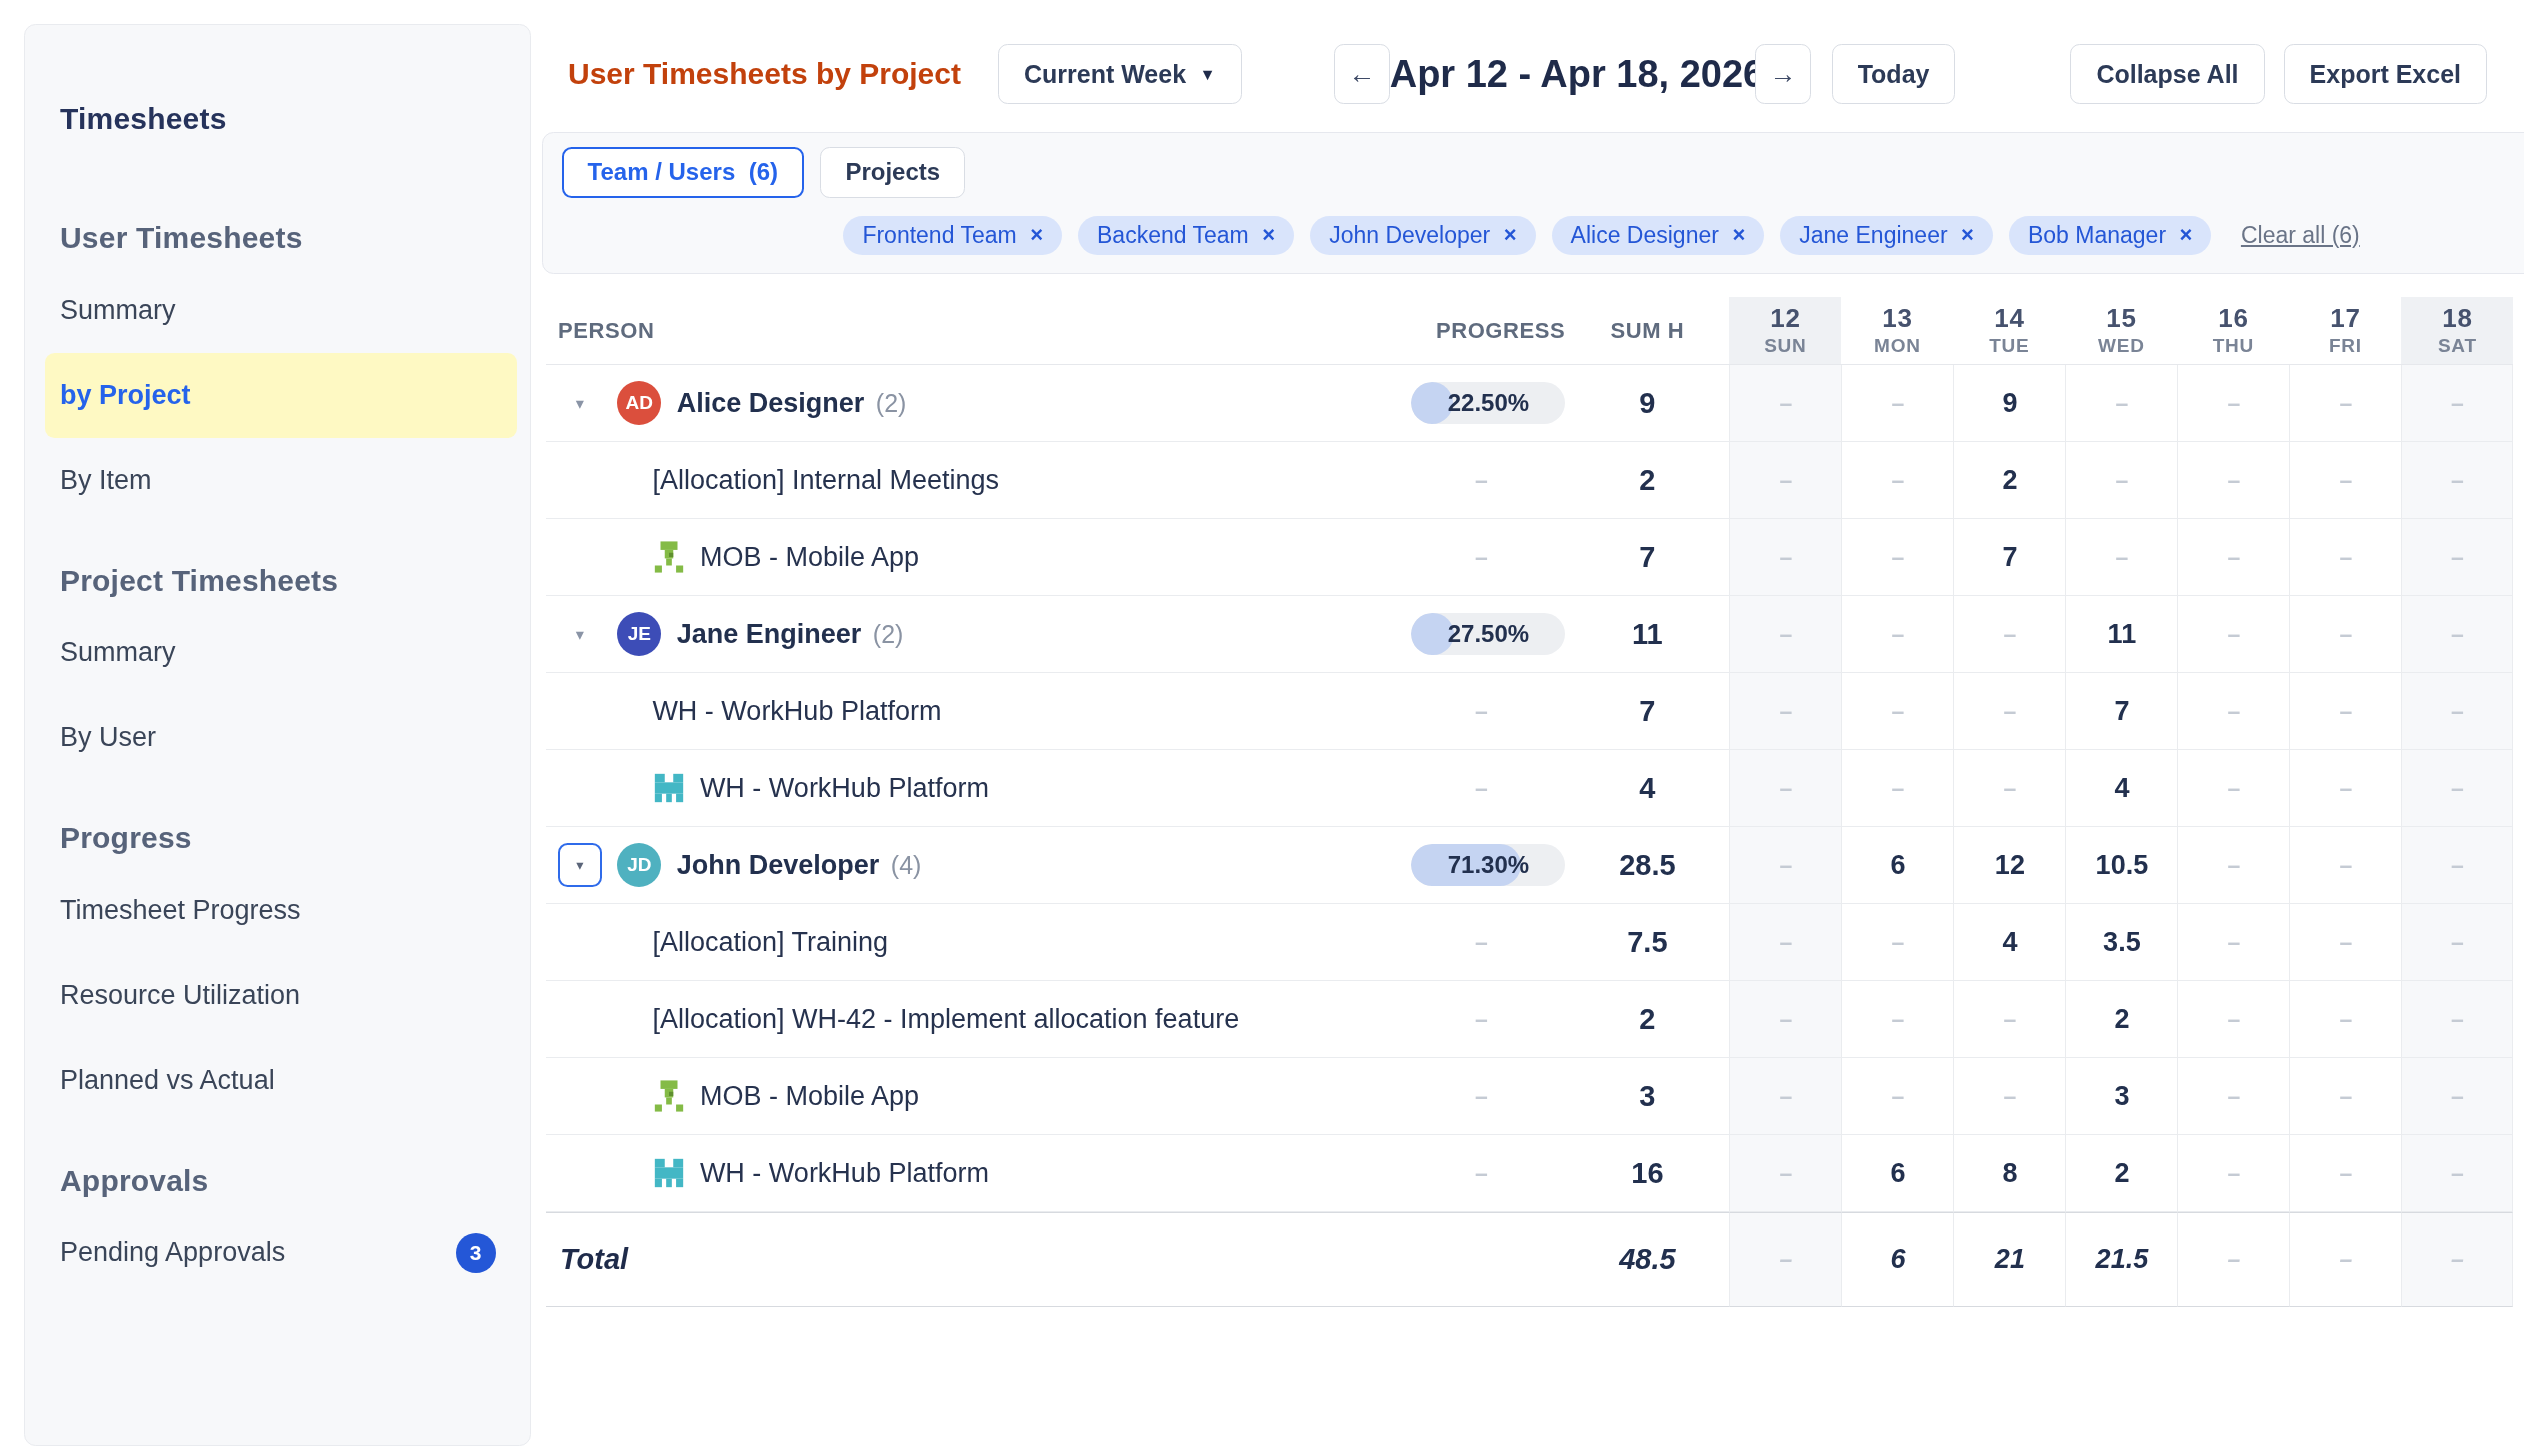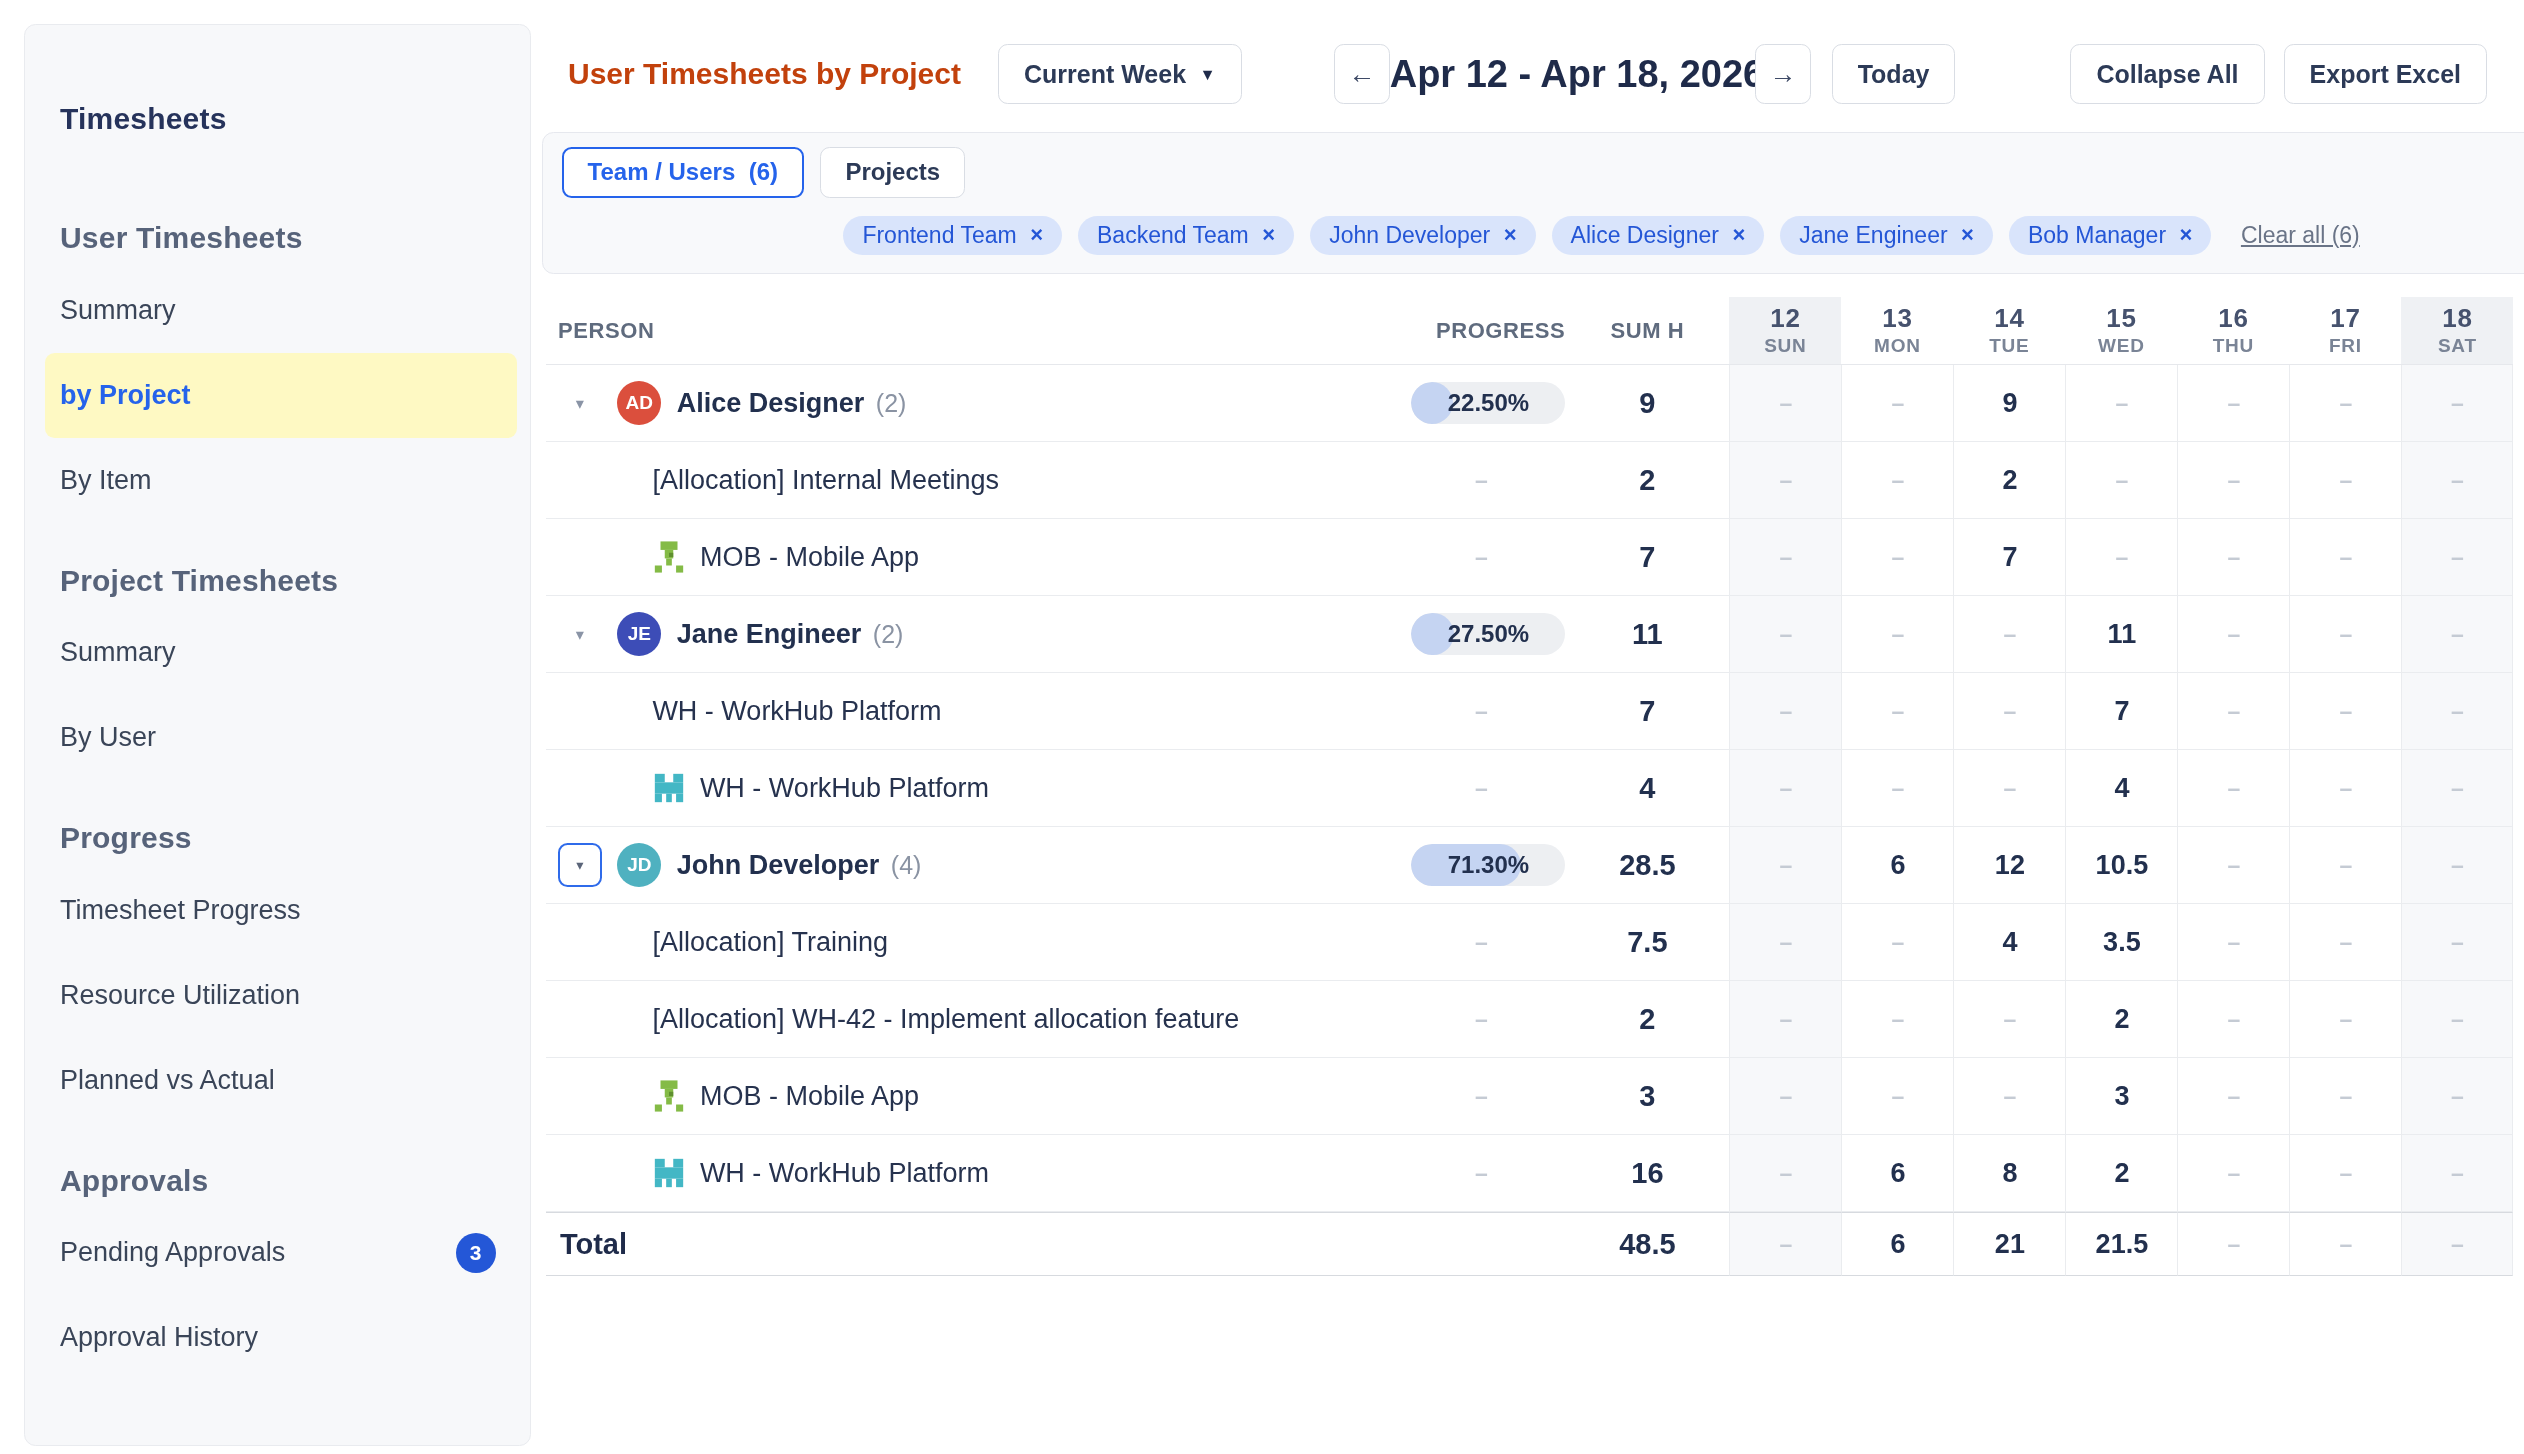--- a/index.html
+++ b/index.html
@@ -82,21 +82,21 @@
   .pill{width:154px;height:42px;border-radius:21px;background:#EDEFF2;position:relative;overflow:hidden;flex:0 0 154px;}
   .pill-fill{position:absolute;left:0;top:0;bottom:0;background:#C5D4F2;border-radius:21px;min-width:42px;}
   .pill-text{position:absolute;inset:0;display:flex;align-items:center;justify-content:center;
     font-size:24px;font-weight:700;color:#22304E;}
   .sum-cell{justify-content:center;font-size:29px;font-weight:700;color:#22304E;}
   .day-cell{justify-content:center;border-left:1px solid #EAECEF;}
   .day-cell.last{border-right:1px solid #EAECEF;}
   .day-val{font-size:27px;font-weight:700;color:#22304E;}
   .wk{background:#F7F8FA;}
   .dash{color:#C5CBD4;font-size:23px;font-weight:600;}
-  .total-cell{height:64px;border-top:1.9px solid #D7DADF;border-bottom:1.9px solid #D7DADF;}
+  .total-cell{height:95px;border-top:1.9px solid #D7DADF;border-bottom:1.9px solid #D7DADF;font-style:italic;}
   .total-label{padding-left:13.5px;font-size:29px;font-weight:700;color:#1F2B4A;}
 </style>
 </head>
 <body>
 
 <div class="page">
 
   <aside class="sidebar">
     <div class="side-title">Timesheets</div>
     <div id="side-sections">
@@ -138,23 +138,20 @@
               <span class="side-item-label">Planned vs Actual</span>
             </div>
           </div>
         </div>
         <div class="side-section">
           <div class="side-section-label">Approvals</div>
           <div class="side-items">
             <div class="side-item">
               <span class="side-item-label">Pending Approvals</span>
               <span class="badge">3</span>
-            </div>
-            <div class="side-item">
-              <span class="side-item-label">Approval History</span>
             </div>
           </div>
         </div>
       </div>
   </aside>
 
   <main class="main">
 
     <div class="topbar">
       <h1 class="page-title">User Timesheets by Project</h1>

